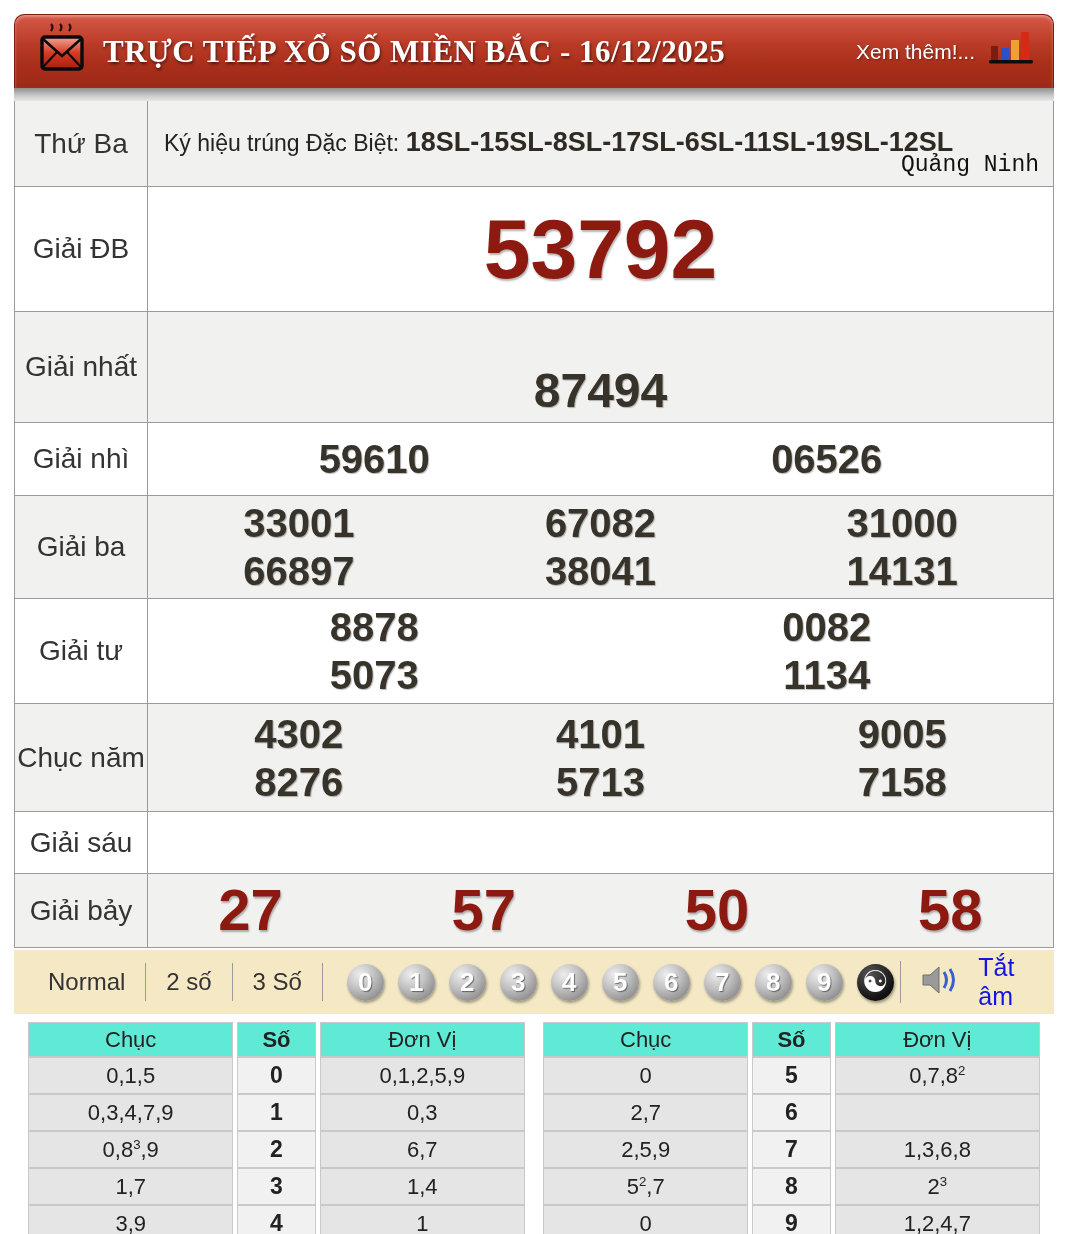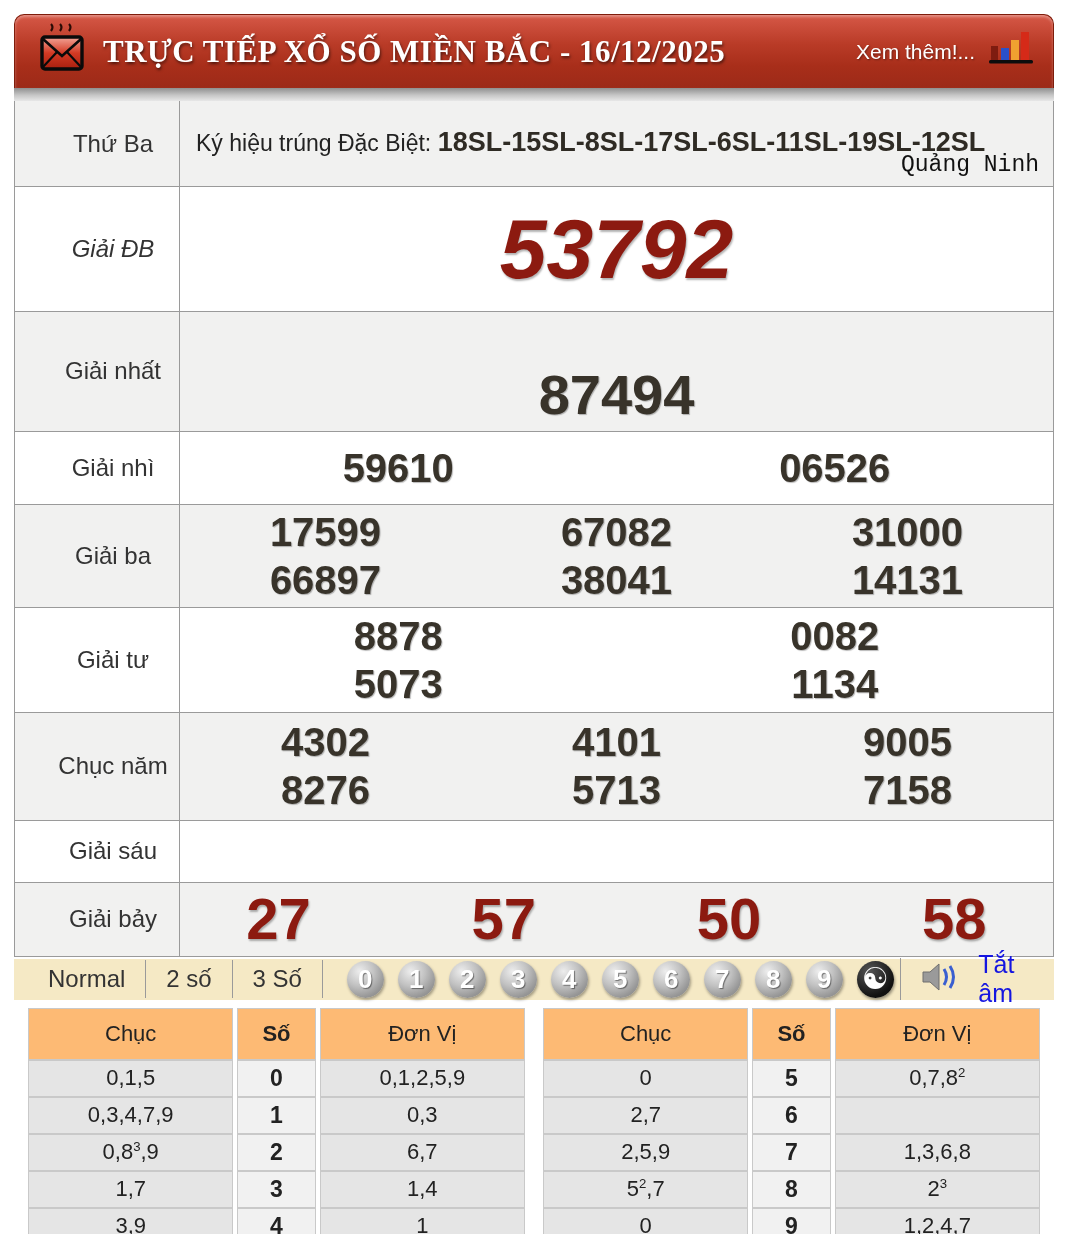--- a/index.html
+++ b/index.html
@@ -25,44 +25,44 @@
 
   .graybar { height:13px; background:linear-gradient(#8f8f8f, #c6c6c6 55%, #e7e7e7); }
 
   
   .results { border:1px solid #9a9a9a; border-top:none; }
   .prow { display:flex; border-top:1px solid #9a9a9a; }
   .prow:first-child { border-top:none; }
   .prow.striped { background:#f1f1f0; }
   .prow-label {
     width:133px; flex:0 0 133px; display:flex; align-items:center; justify-content:center;
-    font-size:24px; color:#333; border-right:1px solid #9a9a9a; text-align:center;margin-left:32px;
+    font-size:28px; color:#333; border-right:1px solid #9a9a9a; text-align:center;
   }
   .prow-content { flex:1; position:relative; display:grid; align-content:center;
     justify-items:center; row-gap:6px; padding:6px 0; }
   .cols-1 { grid-template-columns:1fr; }
   .cols-2 { grid-template-columns:1fr 1fr; }
   .cols-3 { grid-template-columns:1fr 1fr 1fr; }
   .cols-4 { grid-template-columns:1fr 1fr 1fr 1fr;gap:28px; }
 
   .num { font-weight:bold; color:#38332a; text-shadow:1px 1px 1px rgba(0,0,0,0.28); line-height:1.05; }
   .num-md  { font-size:40px; }
-  .num-1st { font-size:56px;margin-top:48px; }
+  .num-1st { font-size:48px;margin-top:48px; }
   .num-db  { font-size:84px; color:#8c1a10; text-shadow:1px 2px 2px rgba(0,0,0,0.3); }
   .num-7   { font-size:58px; color:#8c1a10; text-shadow:1px 2px 2px rgba(0,0,0,0.3); }
 
   .symbol-cell { display:block; padding:12px 16px 14px; justify-items:start; }
   .symbol-text { font-size:23px; color:#222; line-height:1.55; padding-right:8px; }
   .symbol-text b { font-size:27px; color:#2f2b24; }
   .province { position:absolute; right:14px; bottom:8px; font-family:Liberation Mono, monospace;
     font-size:23px; color:#111; }
 
   
   .controls {
-    margin-top:2px; height:41px; background:#f5e9c5;
+    margin-top:2px; height:64px; background:#f5e9c5;
     display:flex; align-items:center; padding:0 4px 0 14px;
   }
   .mode-btn { font-size:24px; color:#333; padding:0 20px; cursor:pointer; white-space:nowrap; }
   .vsep { width:1px; height:38px; background:#9a9a9a; }
   .vsep.tall { height:42px; margin:0 6px; }
   .balls { display:flex; align-items:center; gap:14px; margin-left:24px; }
   .ball {
     width:37px; height:37px; border-radius:50%;
     background:radial-gradient(circle at 34% 28%, #ededed, #c2c2c2 40%, #979797 72%, #7d7d7d 100%);
     box-shadow:1px 2px 3px rgba(0,0,0,0.35);
@@ -81,21 +81,21 @@
   .mute-label { font-size:25px; color:#1515e0; }
 
   
   .stats { display:flex; gap:10px; margin:8px 10px 0; }
   .stats table { flex:1; width:50%; border-collapse:separate; border-spacing:4px 0; table-layout:fixed; }
   .stats col.c-chuc { width:42%; } .stats col.c-so { width:16%; } .stats col.c-donvi { width:42%; }
   .stats th, .stats td {
     border:1px solid #c9c9c9; text-align:center; height:37px;
     font-size:22px; color:#222; background:#e5e5e5; font-weight:normal;
   }
-  .stats th { background:#fdba74; height:52px; }
+  .stats th { background:#5eead4; height:35px; }
   .stats th.so-col { font-weight:bold; }
   .stats td.so-col { background:#f1f1f1; font-weight:bold; font-size:23px; }
   .stats sup { font-size:60%; }
 
   
   .foot-gray { margin-top:4px; height:12px; background:linear-gradient(#d2d2d2, #a8a8a8); }
   .foot-black { height:22px; background:#0a0a0a; border-radius:0 0 12px 12px; }
 </style>
 </head>
 <body>
@@ -142,21 +142,21 @@
       <div class="prow-label">Thứ Ba</div>
       <div class="prow-content symbol-cell">
         <div class="symbol-text">
           <span>Ký hiệu trúng Đặc Biệt: </span>
           <b>18SL-15SL-8SL-17SL-6SL-11SL-19SL-12SL</b>
         </div>
         <div class="province">Quảng Ninh</div>
       </div>
     </div>
 
-    <div class="prow" style="min-height:125px;font-style:italic;">
+    <div class="prow" style="min-height:125px;">
       <div class="prow-label">Giải ĐB</div>
       <div class="prow-content cols-1">
         <span class="num num-db">53792</span>
       </div>
     </div>
 
     <div class="prow striped" style="min-height:72px;">
       <div class="prow-label">Giải nhất</div>
       <div class="prow-content cols-1">
         <span class="num num-1st">87494</span>
@@ -167,21 +167,21 @@
       <div class="prow-label">Giải nhì</div>
       <div class="prow-content cols-2">
         <span class="num num-md">59610</span>
         <span class="num num-md">06526</span>
       </div>
     </div>
 
     <div class="prow striped" style="min-height:100px;">
       <div class="prow-label">Giải ba</div>
       <div class="prow-content cols-3">
-        <span class="num num-md">17599</span>
+        <span class="num num-md">33001</span>
         <span class="num num-md">67082</span>
         <span class="num num-md">31000</span>
         <span class="num num-md">66897</span>
         <span class="num num-md">38041</span>
         <span class="num num-md">14131</span>
       </div>
     </div>
 
     <div class="prow" style="min-height:105px;">
       <div class="prow-label">Giải tư</div>

